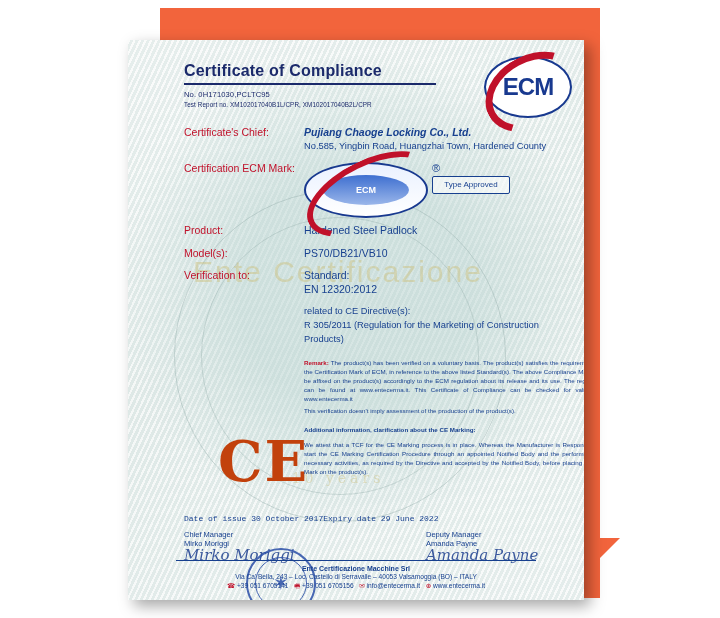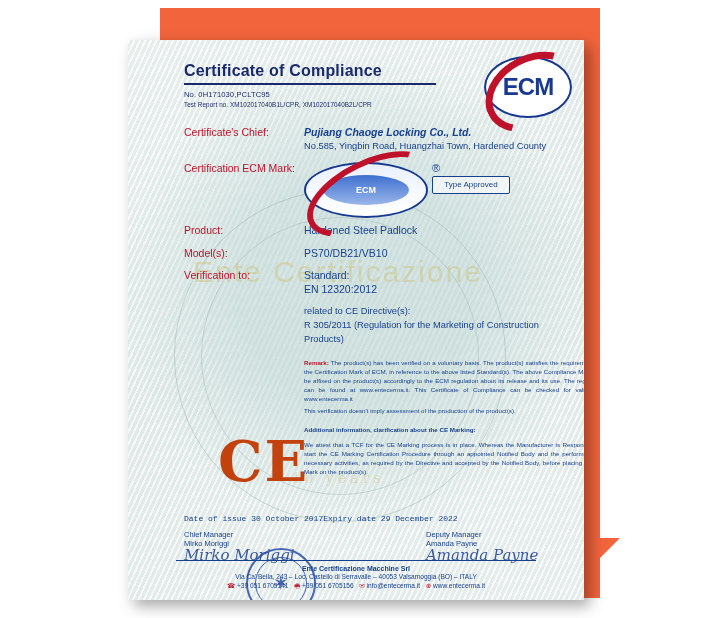--- a/index.html
+++ b/index.html
@@ -297,21 +297,21 @@
       <div class="ce-area">
         <div class="ce-glyph">CE</div>
         <div class="add-info">
           <p class="h">Additional information, clarification about the CE Marking:</p>
           <p>We attest that a TCF for the CE Marking process is in place. Whereas the Manufacturer is Responsible to start the CE Marking Certification Procedure through an appointed Notified Body and the perform all the necessary activities, as required by the Directive and accepted by the Notified Body, before placing the CE Mark on the product(s).</p>
         </div>
       </div>
 
       <div class="dates">
         <div>Date of issue 30 October 2017</div>
-        <div>Expiry date 29 December 2022</div>
+        <div>Expiry date 29 June 2022</div>
       </div>
 
       <div class="sigs">
         <div class="sig-block">
           <div class="sig-title">Chief Manager</div>
           <div class="sig-name">Mirko Moriggi</div>
           <div class="sig-script">Mirko Moriggi</div>
         </div>
         <div class="sig-block">
           <div class="sig-title">Deputy Manager</div>

